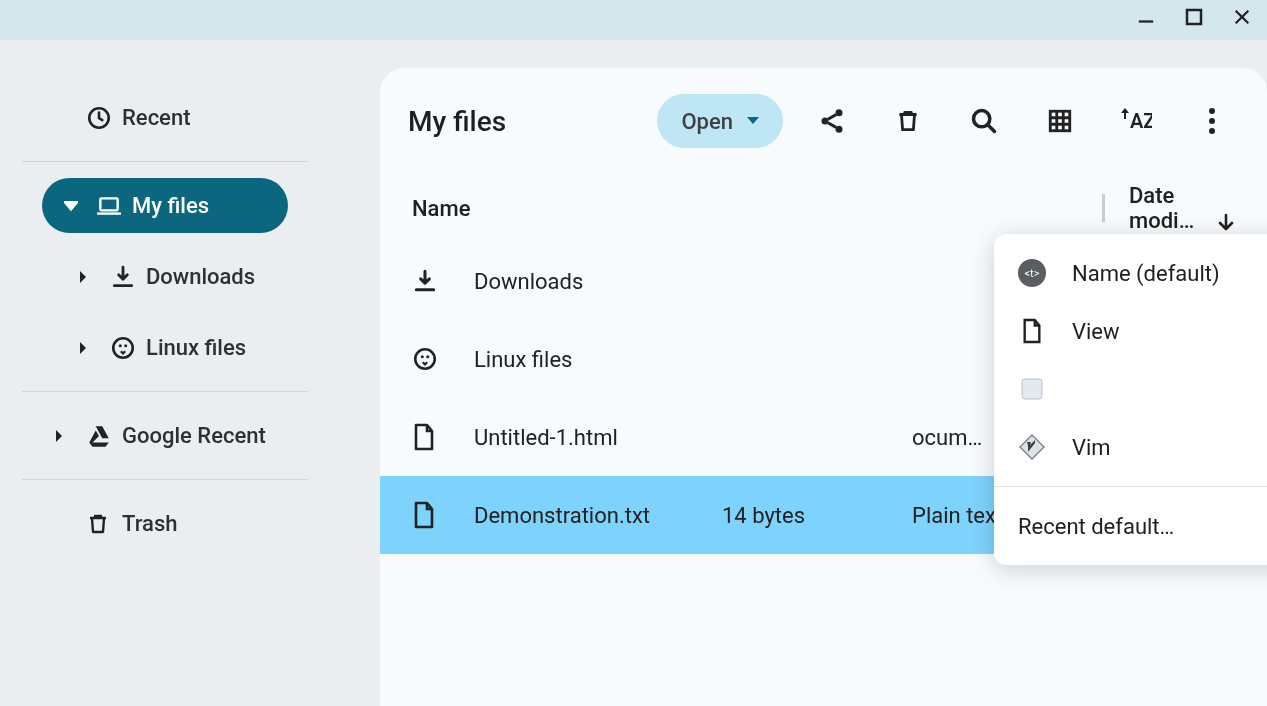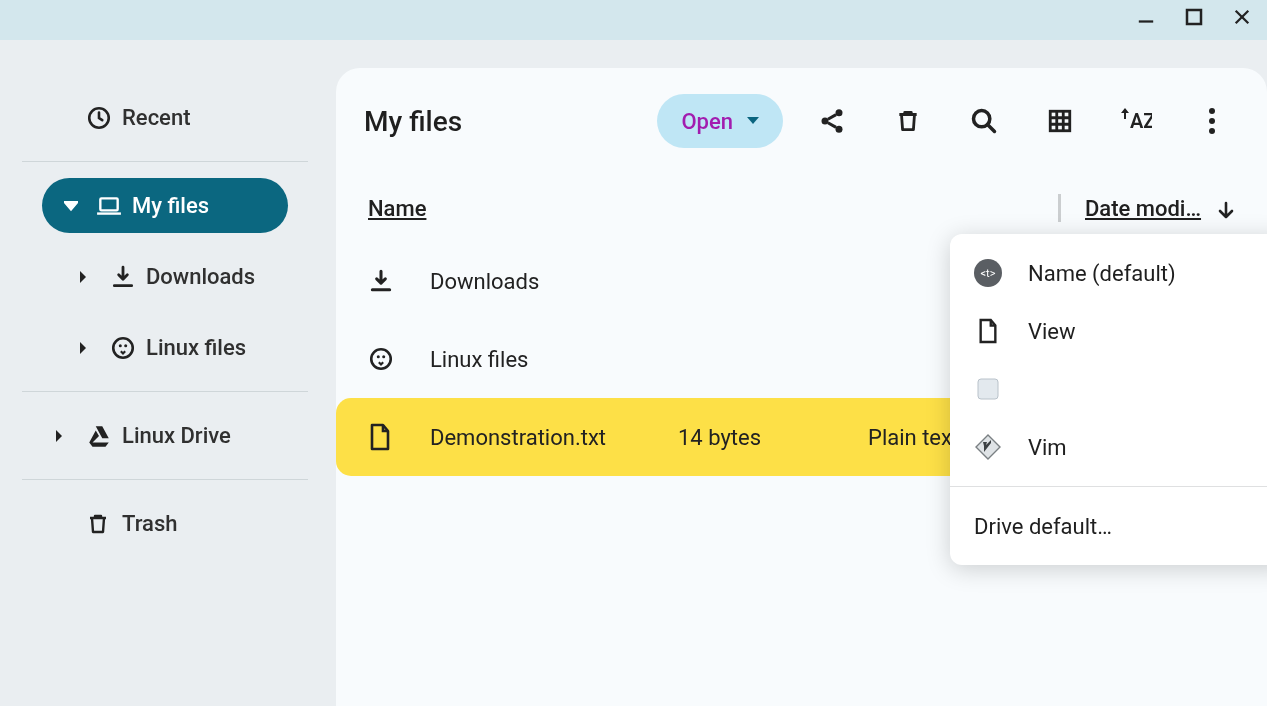--- a/index.html
+++ b/index.html
@@ -4,52 +4,52 @@
 <style>
   * { box-sizing: border-box; }
   html, body { margin:0; padding:0; height:100%; font-family: "Google Sans", Roboto, Arial, sans-serif; font-size:22px; color:#1f1f1f; }
   body { background:#eaeef1; }
 
   
   .titlebar { height:40px; background:#d3e7ed; display:flex; justify-content:flex-end; align-items:flex-start; padding:8px 16px 0 0; }
   .winbtns { display:flex; gap:30px; }
   .winbtn { width:18px; height:18px; display:flex; align-items:center; justify-content:center; color:#333; cursor:pointer; }
 
-  .main { display:flex; height:calc(100% - 40px); }
+  .main { display:flex; height:calc(100% - 40px);gap:44px; }
 
   
   .sidebar { width:330px; padding-top:50px; }
   .nav-item { display:flex; align-items:center; height:55px; padding-left:32px; margin:16px 22px; border-radius:30px; gap:0; cursor:pointer; }
   .nav-item.recent { margin-top:0; }
   .nav-item .exp { width:32px; display:flex; justify-content:flex-start; }
   .nav-item .icon { width:36px; display:flex; justify-content:flex-start; }
   .nav-item .lbl { font-size:22px; font-weight:500; color:#303030; }
   .nav-item.active { background:#0b6780; color:#fff; }
   .nav-item.active .lbl { color:#fff; }
   .nav-item.active svg { stroke:#fff; fill:#fff; }
   .nav-sub { padding-left:56px; }
   .hr { height:1px; background:#cfd6d9; margin:6px 22px; }
 
   
   .content { flex:1; margin:28px 0 0 6px; background:#f8fbfd; border-top-left-radius:24px; border-top-right-radius:24px; overflow:hidden; position:relative; }
   .toolbar { height:106px; display:flex; align-items:center; padding:0 28px; gap:8px; }
   .toolbar .title { font-size:28px; font-weight:500; flex:0 0 auto; }
   .toolbar .spacer { flex:1; }
-  .open-btn { display:flex; align-items:center; height:54px; padding:6px 24px; background:#bfe6f5; border-radius:28px; color:#a21caf; font-weight:500; font-size:22px; gap:14px; cursor:pointer; }
+  .open-btn { display:flex; align-items:center; height:54px; padding:6px 24px; background:#bfe6f5; border-radius:28px; color:#404040; font-weight:500; font-size:22px; gap:14px; cursor:pointer; }
   .tool-ico { width:54px; height:54px; display:flex; align-items:center; justify-content:center; cursor:pointer; margin-left:14px;}
 
-  .cols { display:flex; align-items:center; height:68px; padding:0 32px; font-size:22px; font-weight:500; color:#202020;text-decoration:underline; }
+  .cols { display:flex; align-items:center; height:68px; padding:0 32px; font-size:22px; font-weight:500; color:#202020; }
   .col-name { flex:0 0 310px; }
   .col-size { flex:0 0 190px; }
   .col-type { flex:0 0 190px; }
   .col-sep  { width:3px; height:28px; background:#cbced0; margin-right:24px; }
   .col-date { flex:1; display:flex; align-items:flex-end; justify-content:space-between; }
 
   .row { display:flex; align-items:center; height:78px; padding:0 32px; font-size:22px; color:#222; }
-  .row.selected { background:#fde047;border-radius:15px; }
+  .row.selected { background:#7dd3fc; }
   .row .ficon { width:62px; display:flex; justify-content:flex-start; }
   .row .fname { flex:0 0 248px; white-space:nowrap; overflow:hidden; text-overflow:ellipsis; }
   .row .fsize { flex:0 0 190px; white-space:nowrap; overflow:hidden; text-overflow:ellipsis; }
   .row .ftype { flex:0 0 216px; white-space:nowrap; overflow:hidden; text-overflow:ellipsis; }
   .row .fdate { flex:1; white-space:nowrap; overflow:hidden; text-overflow:ellipsis; }
 
   
   .menu { position:absolute; top:166px; left:614px; width:340px; background:#fff; border-radius:12px; box-shadow:0 4px 24px rgba(0,0,0,0.18); overflow:hidden; z-index:5; }
   .menu-sec { padding:10px 0; }
   .menu-item { display:flex; align-items:center; height:58px; padding:0 24px; gap:26px; cursor:pointer; font-size:22px; }
@@ -150,21 +150,21 @@
       <span class="exp">
         <svg width="10" height="12" viewBox="0 0 10 12">
             <path d="M2 0l6 6-6 6z" fill="#222"></path>
           </svg>
       </span>
       <span class="icon">
         <svg width="26" height="26" viewBox="0 0 24 24">
             <path d="M9 3h6l6 11h-6zM3 18l3 4h12l3-4H3zm0 0L9 7l3 5-6 6z" fill="#222"></path>
           </svg>
       </span>
-      <span class="lbl">Linux Drive</span>
+      <span class="lbl">Google Recent</span>
     </div>
 
     <div class="hr"></div>
 
     <div class="nav-item">
       <span class="exp"></span>
       <span class="icon">
         <svg width="24" height="24" viewBox="0 0 24 24" fill="none">
             <path d="M4 6h16M9 6V4h6v2m-9 0l1 14h10l1-14" stroke="#222" stroke-width="2.4" stroke-linejoin="round"></path>
           </svg>
@@ -264,20 +264,32 @@
             <circle cx="14.5" cy="10" r="1.4" fill="#222"></circle>
             <path d="M10 15l2 2 2-2" fill="none" stroke="#222" stroke-width="2"></path>
           </svg>
       </span>
       <span class="fname">Linux files</span>
       <span class="fsize"></span>
       <span class="ftype"></span>
       <span class="fdate">Yesterday 7:0…</span>
     </div>
 
+    <div class="row">
+      <span class="ficon">
+        <svg width="24" height="28" viewBox="0 0 24 28" fill="none">
+            <path d="M4 2h11l5 6v18H4z" stroke="#222" stroke-width="2.6" stroke-linejoin="round"></path>
+            <path d="M15 2v6h5" stroke="#222" stroke-width="2.6" fill="none"></path>
+          </svg>
+      </span>
+      <span class="fname">Untitled-1.html</span>
+      <span class="fsize"></span>
+      <span class="ftype">ocum…</span>
+      <span class="fdate">Today 7:54 AM</span>
+    </div>
 
     <div class="row selected">
       <span class="ficon">
         <svg width="24" height="28" viewBox="0 0 24 28" fill="none">
             <path d="M4 2h11l5 6v18H4z" stroke="#222" stroke-width="2.6" stroke-linejoin="round"></path>
             <path d="M15 2v6h5" stroke="#222" stroke-width="2.6" fill="none"></path>
           </svg>
       </span>
       <span class="fname">Demonstration.txt</span>
       <span class="fsize">14 bytes</span>
@@ -318,19 +330,19 @@
                 <path d="M13 1l12 12-12 12L1 13z" fill="#dfe3e6" stroke="#7a7f83" stroke-width="1.4"></path>
                 <path d="M8 8h4l-1 3 5-5v3l-7 9v-6z" fill="#3c4043"></path>
               </svg>
           </span>
           <span>Vim</span>
         </div>
       </div>
       <div class="menu-div"></div>
       <div class="menu-sec">
         <div class="menu-item">
-          <span>Drive default…</span>
+          <span>Recent default…</span>
         </div>
       </div>
     </div>
 
   </div>
 </div>
 
 </body></html>

